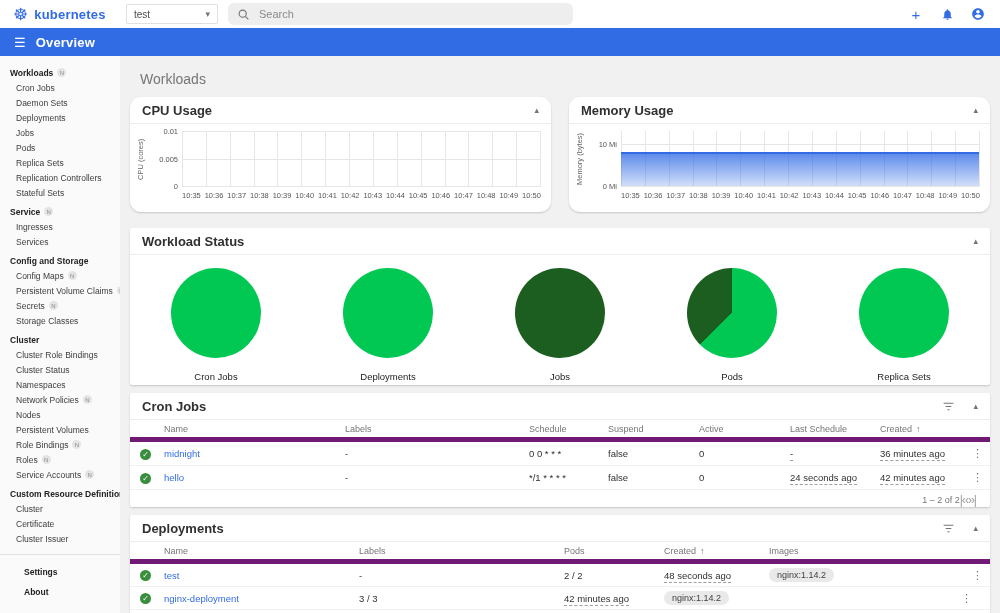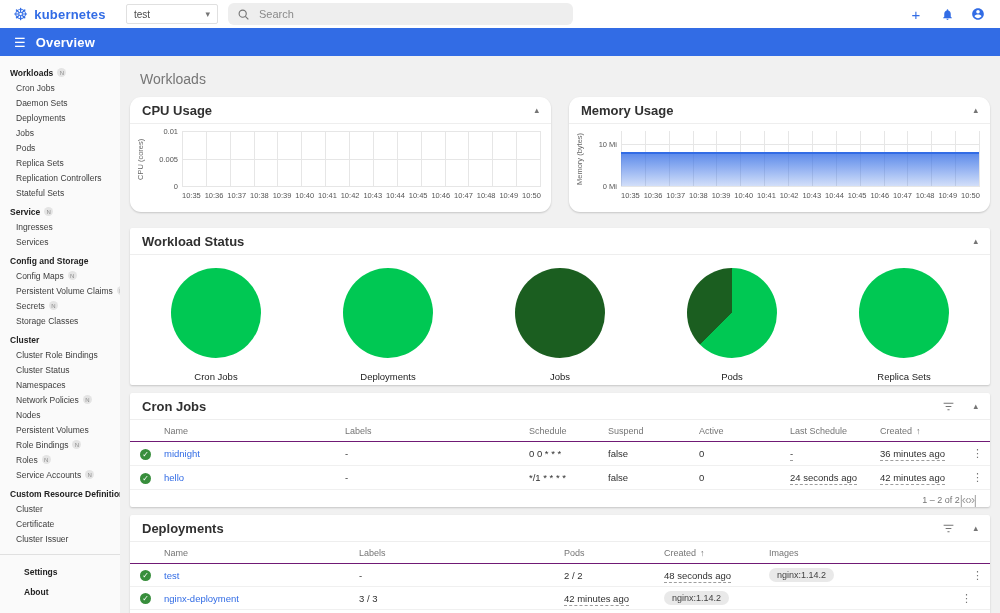--- a/index.html
+++ b/index.html
@@ -89,21 +89,21 @@
   .pie-label { margin-top:13px; font-size:9.5px; color:#222; }
 
   
   .table-card { margin-top:8px; }
   .cron-card { height:114px; }
   .dep-card { height:150px; }
   .grid-cron { display:grid; grid-template-columns:24px 181px 184px 79px 91px 91px 90px 92px 1fr;
     align-items:center; padding:0 10px; }
   .grid-dep  { display:grid; grid-template-columns:24px 195px 205px 100px 105px 203px 1fr;
     align-items:center; padding:0 10px; }
-  .thead { height:22px; font-size:9px; color:#757575; border-bottom:1px solid #701a75; }
+  .thead { height:22px; font-size:9px; color:#757575; border-bottom:5px solid #701a75; }
   .th-sort { display:flex; align-items:flex-end; gap:4px; cursor:pointer; }
   .sort-arrow { font-size:9px; color:#757575; }
   .trow { height:24px; font-size:9.5px; color:#303030; border-bottom:1px solid #f0f0f0; }
   .dep-card .trow { height:23px; }
   .check-icon { display:inline-flex; width:11px; height:11px; border-radius:50%; background:#388e3c;
     color:#fff; font-size:8px; line-height:11px; align-items:center; justify-content:center; }
   .cell-link { color:#326ce5; cursor:pointer; }
   .tip { border-bottom:1px dashed #9e9e9e; padding-bottom:1px; }
   .kebab { color:#757575; font-size:11px; text-align:right; cursor:pointer; }
   .maybe-chip {}

